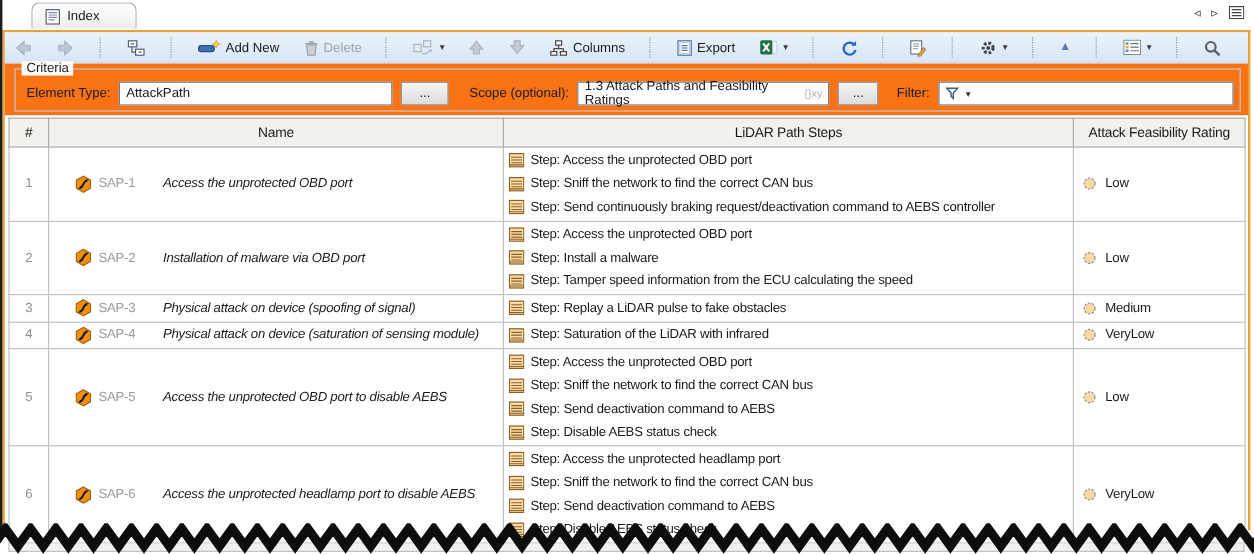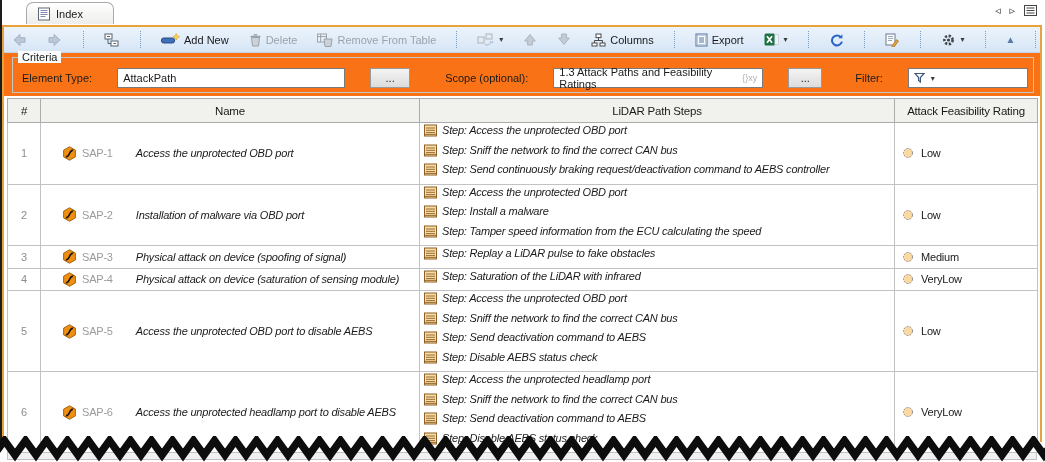--- a/index.html
+++ b/index.html
@@ -23,41 +23,41 @@
            display:flex;align-items:center;padding:0 3px;white-space:nowrap;gap:12px;}
   .tbtn{display:flex;align-items:center;gap:4px;padding:1px 4px;height:20px;border-radius:2px;}
   .tbtn.disabled{color:#9aa3ad;}
   .sep{width:2px;height:17px;border-left:1px dotted #7f9cc4;margin:0 4px;}
   .caret{font-size:8px;color:#3a3a3a;margin-left:1px;}
   .icn{display:inline-flex;align-items:center;}
   
   .criteria{position:relative;height:43px;background:#f97316;}
   .groupbox{position:absolute;left:8px;right:6px;top:4px;bottom:3px;border:1px solid #c6c6c6;}
   .grouplabel{position:absolute;top:-2px;left:14px;background:#fcfcfc;padding:0 4px;z-index:2;}
-  .criteria-row{position:absolute;left:18px;right:12px;top:15px;display:flex;align-items:center;gap:25px;}
+  .criteria-row{position:absolute;left:18px;right:12px;top:15px;display:flex;align-items:center;gap:7px;}
   .textbox{height:20px;border:1px solid #7a7a7a;background:#fff;display:flex;align-items:center;
            padding:0 5px;box-sizing:border-box;font-size:11px;}
   .tb-eltype{width:228px;}
   .tb-scope{width:210px;justify-content:space-between;}
   .tb-filter{flex:1;gap:3px;}
   .dots-btn{width:40px;height:20px;background:linear-gradient(#f4f4f4,#dcdcdc);border:1px solid #9a9a9a;
             text-align:center;line-height:18px;box-sizing:border-box;}
   .scope-badge{color:#b2b2b2;font-size:9px;margin-left:4px;}
   
   table{border-collapse:collapse;width:1030px;margin:2px 0 0 3px;table-layout:fixed;}
   th{background:#f1f1ee;border:1px solid #ababab;height:21px;font-weight:normal;font-size:11.5px;
      letter-spacing:-0.2px;text-align:center;overflow:hidden;}
   td{border:1px solid #c2c2c2;padding:0;vertical-align:middle;overflow:hidden;font-size:11px;letter-spacing:-0.2px;}
   td.num{text-align:center;color:#8e8e8e;}
   .cellflex{display:flex;align-items:center;gap:5px;padding-left:21px;}
   td.rating .cellflex{padding-left:7px;gap:7px;}
   .sapid{color:#9b9b9b;}
   .sapname{margin-left:18px;font-style:italic;}
   td.stepscell{padding:1px 2px;}
-  .step-line{display:flex;align-items:flex-start;gap:5px;height:19.5px;padding-left:2px;font-style:italic;}
+  .step-line{display:flex;align-items:center;gap:5px;height:19.5px;padding-left:2px;}
   .cutrow{margin-left:3px;width:1030px;height:7px;background:#f1f1f1;border:1px solid #c2c2c2;
           border-top:none;box-sizing:border-box;}
   
   .zigzag{position:absolute;left:0;top:436px;width:1045px;height:26px;z-index:10;}
 </style>
 </head>
 <body>
 
 <div class="left-edge"></div>
 
@@ -122,30 +122,20 @@
     </span>
     <span class="tbtn disabled">
       <span class="icn">
           <svg width="13" height="14">
             <path d="M2.5,4.5 h8 l-1,8.5 h-6 z" fill="#ccd1d7" stroke="#9aa2ab"></path>
             <rect x="1.5" y="2.8" width="10" height="1.4" fill="#9aa2ab"></rect>
             <rect x="4.7" y="1.2" width="3.6" height="1.4" fill="#9aa2ab"></rect>
           </svg>
         </span>
       <span>Delete</span>
-    </span>
-    <span class="tbtn disabled">
-      <span class="icn">
-          <svg width="16" height="14">
-            <rect x="0.5" y="1" width="9" height="8" fill="#eef0f2" stroke="#9aa2ab"></rect>
-            <path d="M0.5,3.6 h9 M3.6,1 v8" stroke="#9aa2ab" fill="none"></path>
-            <path d="M7,6 h8 l-1,7.5 h-6 z" fill="#ccd1d7" stroke="#9aa2ab"></path>
-          </svg>
-        </span>
-      <span>Remove From Table</span>
     </span>
     <span class="sep"></span>
     <span class="tbtn disabled">
       <span class="icn">
           <svg width="17" height="14">
             <rect x="1" y="4" width="6" height="6" fill="#e7eaee" stroke="#aab4c0"></rect>
             <rect x="9" y="1" width="6" height="5" fill="#e7eaee" stroke="#aab4c0"></rect>
             <path d="M8,11.5 c3,1.5 6,-1 6,-3.5" stroke="#aab4c0" fill="none"></path>
             <path d="M14,9.5 l1.6,-1.6 0.6,2.4 z" fill="#aab4c0"></path>
           </svg>

